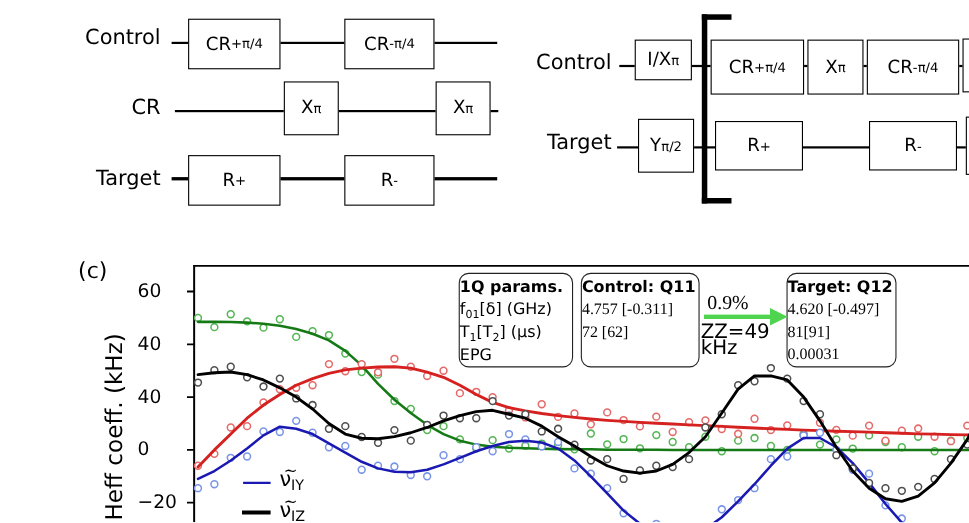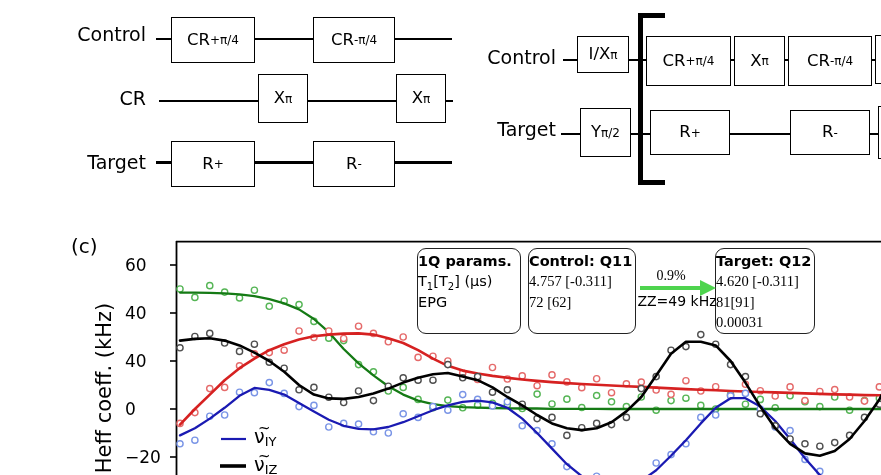--- a/index.html
+++ b/index.html
@@ -20,21 +20,21 @@
   .ibox{position:absolute;border:1.4px solid #222;border-radius:9px;background:#fff;
         box-sizing:border-box;text-align:left;padding-top:2px;}
   .ibox-title{font-size:14.5px;font-weight:bold;line-height:20px;}
   .ibox-row{font-size:14.5px;line-height:20.5px;}
   .serif{font-family:"Liberation Serif","DejaVu Serif",serif;}
   .ibox-row sub{font-size:10px;line-height:1;}
   
   .arrow-shaft{position:absolute;height:4px;}
   .arrow-head{position:absolute;width:0;height:0;border-top:8px solid transparent;
               border-bottom:8px solid transparent;}
-  .coupling-text{position:absolute;text-align:center;font-size:14px;line-height:15px;}
+  .coupling-text{position:absolute;text-align:left;font-size:18px;line-height:15px;}
   
   .tick-label{position:absolute;width:46px;text-align:left;font-size:17px;line-height:20px;}
   .ylabel{position:absolute;left:-63px;top:375px;width:250px;height:26px;text-align:center;
           font-size:21px;transform:rotate(-90deg);}
   .panel-label{position:absolute;left:28px;top:234px;font-size:20px;}
   .legend-label{position:absolute;font-size:19px;line-height:22px;}
   .legend-label .tld{position:absolute;top:-8px;left:4px;font-size:15px;}
   .legend-label sub{font-size:13px;vertical-align:-0.25em;}
   svg{position:absolute;}
 </style>
@@ -370,33 +370,34 @@
 
   <div class="legend-label" style="left:211px;top:425px;">
     <span style="position:relative;"><span>ν</span><span class="tld">~</span></span><sub>IY</sub>
   </div>
   <div class="legend-label" style="left:211px;top:453px;">
     <span style="position:relative;"><span>ν</span><span class="tld">~</span></span><sub>IZ</sub>
   </div>
 
   <div class="ibox" style="left:374px;top:248px;width:104px;height:86px;">
     <div class="ibox-title">1Q params.</div>
+    <div class="ibox-row"><span>f</span><sub>01</sub><span>[δ] (GHz)</span></div>
     <div class="ibox-row"><span>T</span><sub>1</sub><span>[T</span><sub>2</sub><span>] (μs)</span></div>
     <div class="ibox-row">EPG</div>
   </div>
 
   <div class="ibox" style="left:485px;top:248px;width:108px;height:86px;">
     <div class="ibox-title">Control: Q11</div>
     <div class="ibox-row serif">4.757 [-0.311]</div>
     <div class="ibox-row serif">72 [62]</div>
   </div>
 
   <div class="ibox" style="left:672px;top:248px;width:100px;height:86px;">
     <div class="ibox-title">Target: Q12</div>
-    <div class="ibox-row serif">4.620 [-0.311]</div>
+    <div class="ibox-row serif">4.620 [-0.497]</div>
     <div class="ibox-row serif">81[91]</div>
     <div class="ibox-row serif">0.00031</div>
   </div>
 
   <div class="coupling-text serif" style="left:600px;top:268px;width:56px;">0.9%</div>
   <div id="arrow-shaft" class="arrow-shaft" style="left: 597px; top: 286px; width: 62px; background: rgb(78, 212, 78);"></div>
   <div id="arrow-head" class="arrow-head" style="left: 657px; top: 280px; border-left: 16px solid rgb(78, 212, 78);"></div>
   <div class="coupling-text" style="left:594px;top:294px;width:80px;">ZZ=49 kHz</div>
 
 </div>

